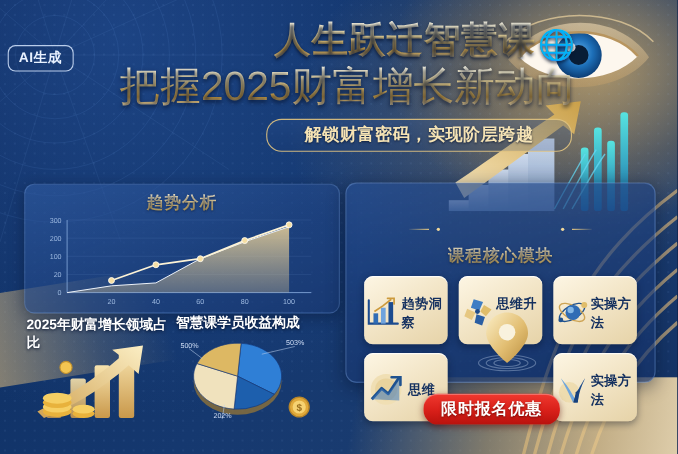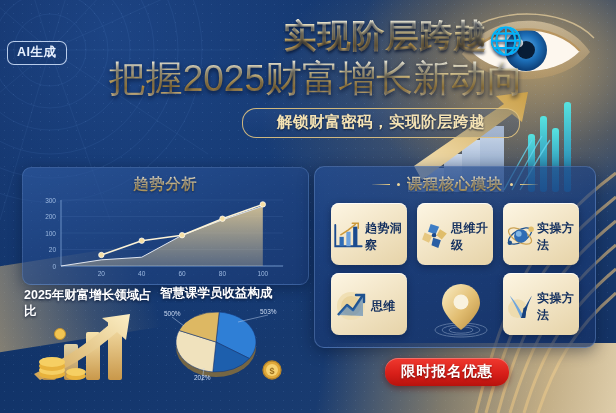--- a/index.html
+++ b/index.html
@@ -105,20 +105,21 @@
   }
   .mod-head{display:flex;align-items:center;justify-content:center;gap:7px;margin-top:8px;}
   .mod-head .dash{width:18px;height:1.4px;background:linear-gradient(90deg,rgba(236,205,130,.1),#ecCD82);}
   .mod-head .dash.r{background:linear-gradient(90deg,#ecCD82,rgba(236,205,130,.1));}
   .mod-head .dot{width:3px;height:3px;border-radius:50%;background:#f0d79a;}
   .mod-title{
     font-size:15px;font-weight:700;letter-spacing:1px;
     background:linear-gradient(180deg,#fff8e2,#eccd82 60%,#d7ae52);
     -webkit-background-clip:text;background-clip:text;color:transparent;
     text-shadow:0 1px 2px rgba(6,18,44,.5);
+    margin-top:48px;
   }
   .mod-grid{
     display:grid;grid-template-columns:repeat(3,76px);justify-content:center;
     gap:8px 10px;margin-top:9px;
   }
   .mod-card{
     width:76px;height:62px;border-radius:8px;
     background:linear-gradient(150deg,#fdf6e4 0%,#f3e6c8 45%,#e6d3a8 100%);
     box-shadow:0 2px 7px rgba(4,14,36,.4), inset 0 1px 0 rgba(255,255,255,.8);
     display:flex;flex-direction:row;align-items:center;justify-content:flex-start;
@@ -247,21 +248,21 @@
       <path d="M104,108 C116,86 124,72 132,58"></path>
       <path d="M112,108 C124,86 132,70 142,54"></path>
       <path d="M120,108 C132,88 140,72 150,58"></path>
     </g>
   </svg>
 
   <div class="ai-badge">AI生成</div>
 
   <div class="head">
     <div class="line1">
-      <span>实现阶层跨越</span><span class="globe">🌐</span>
+      <span>人生跃迁智慧课</span><span class="globe">🌐</span>
     </div>
     <span class="line2">把握2025财富增长新动向</span>
     <span class="subpill">解锁财富密码，实现阶层跨越</span>
   </div>
 
   <div class="card" id="trend-card">
     <div class="trend-title">趋势分析</div>
     <div class="chart-wrap">
       <svg id="linechart" width="262" height="86" viewBox="0 0 262 86">
           <defs>

